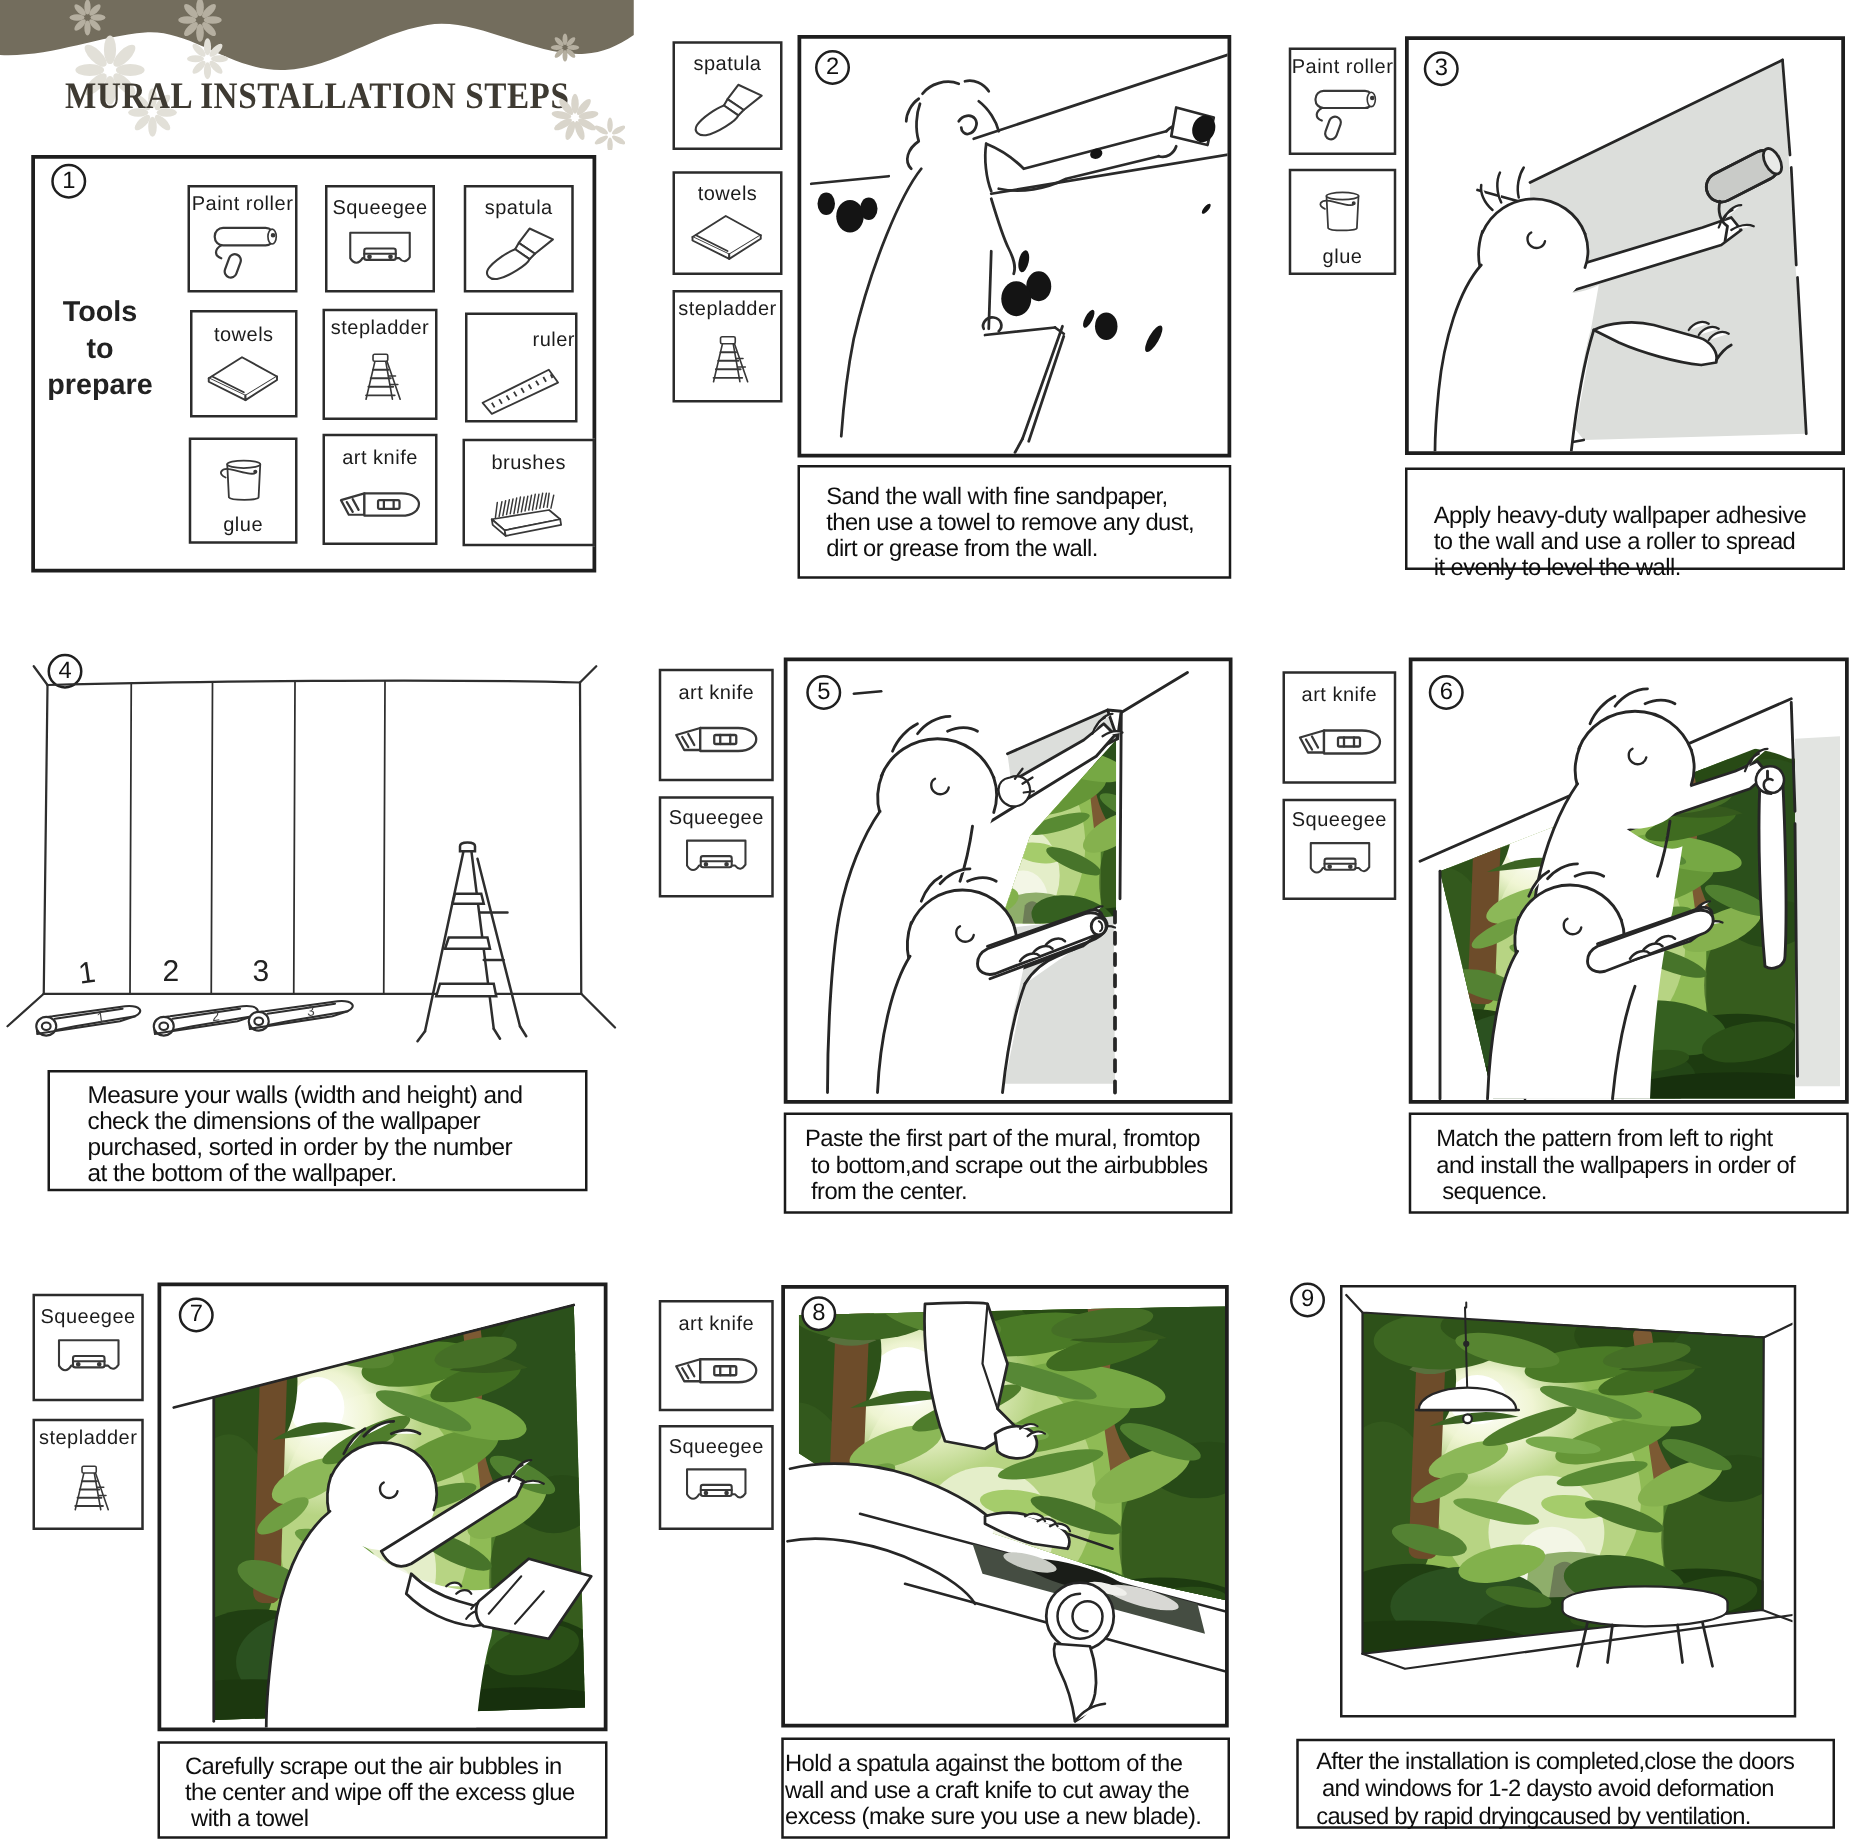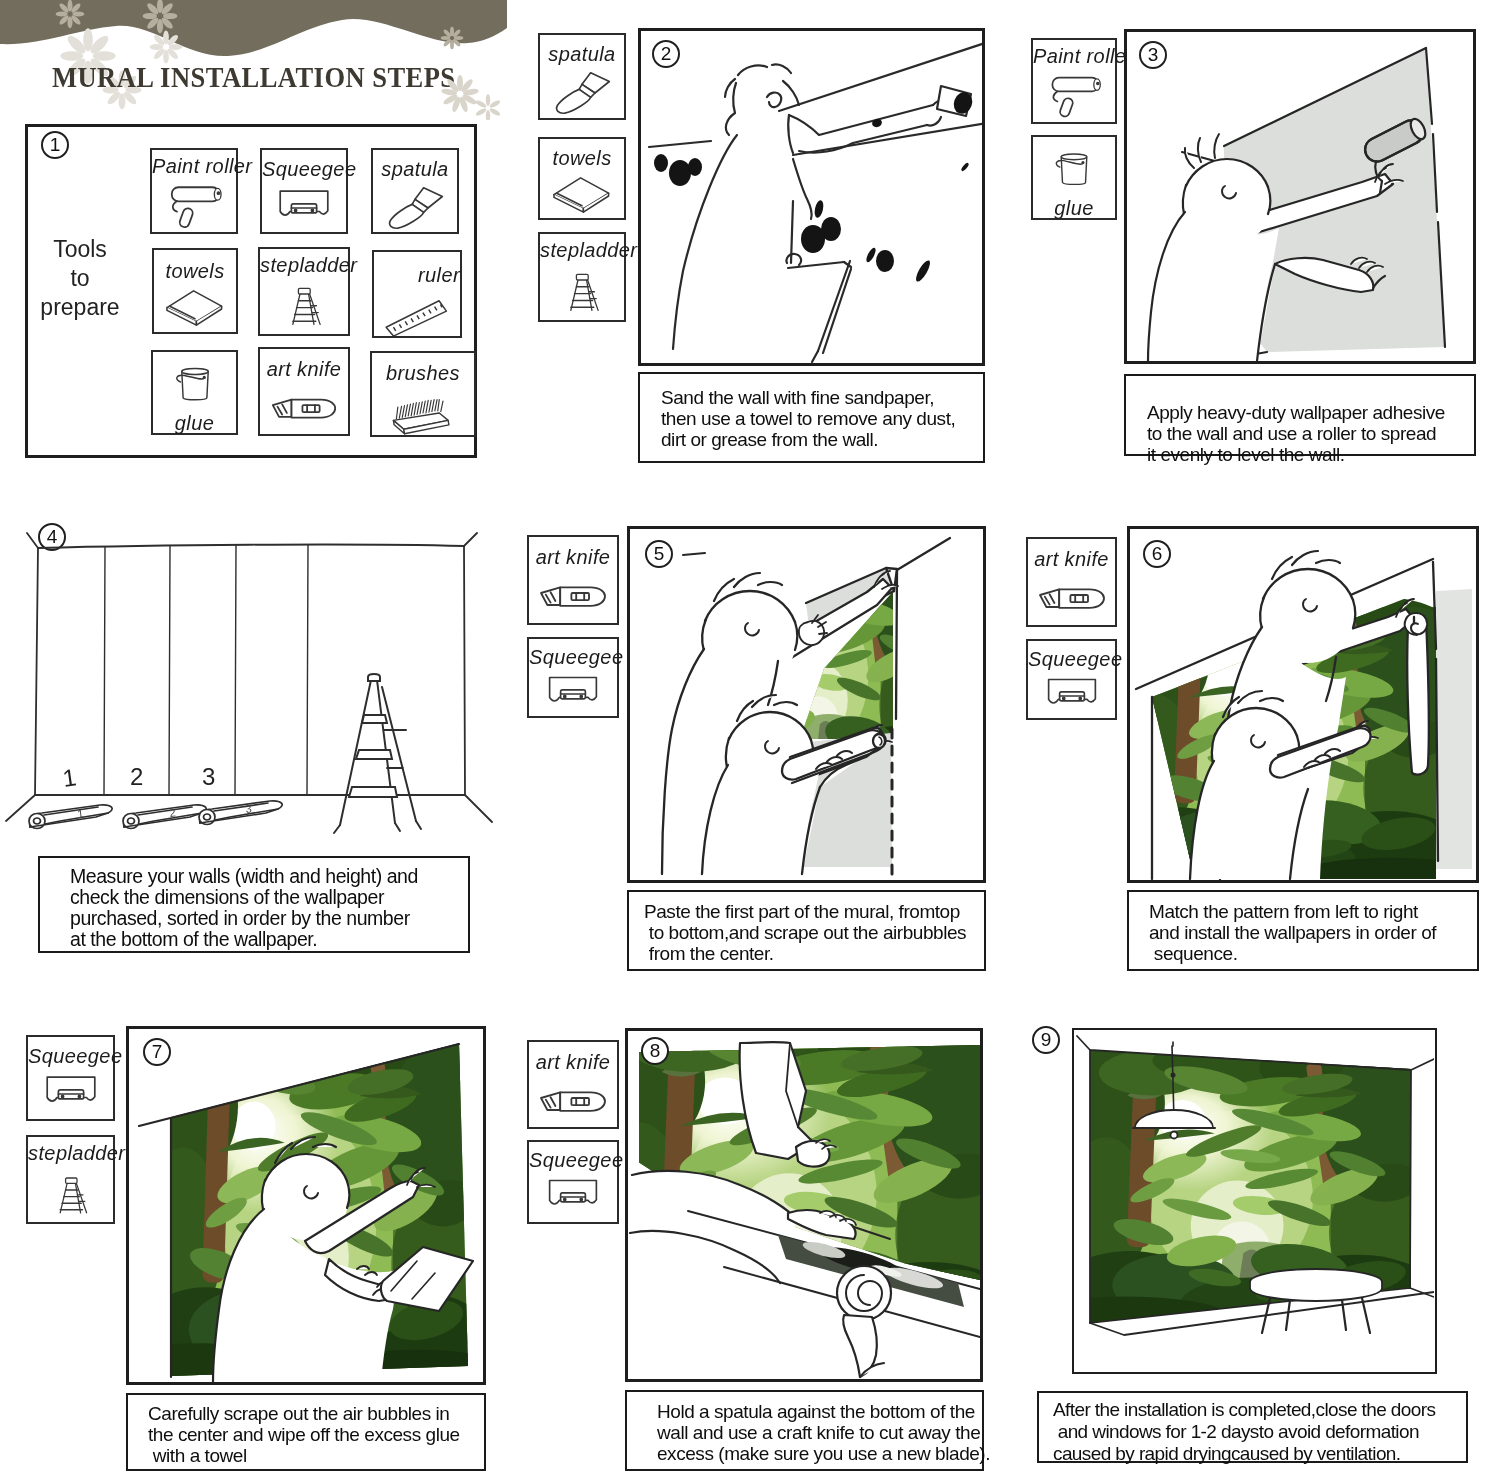--- a/index.html
+++ b/index.html
@@ -1,20 +1,20 @@
 <!DOCTYPE html>
 <html><head>
 <meta charset="utf-8">
 <style>
 html,body{margin:0;padding:0;}
 body{width:1487px;height:1473px;position:relative;background:#fff;font-family:"Liberation Sans",sans-serif;overflow:hidden;}
 .abs{position:absolute;}
 .box{position:absolute;border:3px solid #1e1e1e;background:#fff;box-sizing:border-box;}
 .tb{position:absolute;border:2px solid #2b2b2b;background:#fff;box-sizing:border-box;text-align:center;}
-.tb .lb{font-size:20px;color:#1c1c1c;letter-spacing:0.4px;white-space:nowrap;font-style:italic;}
+.tb .lb{font-size:16px;color:#1c1c1c;letter-spacing:0.4px;white-space:nowrap;}
 .cap{position:absolute;border:2.5px solid #1a1a1a;background:#fff;box-sizing:border-box;color:#0e0e0e;font-size:19px;line-height:20.8px;letter-spacing:-0.45px;white-space:nowrap;}
 .num{position:absolute;width:28px;height:28px;border:2.5px solid #1f1f1f;border-radius:50%;box-sizing:border-box;text-align:center;line-height:23px;font-size:19px;color:#111;background:#fff;font-family:"Liberation Sans",sans-serif;}
 svg{display:block;}
 </style>
 </head>
 <body>
 
 <svg width="0" height="0" style="position:absolute">
 <defs>
 <radialGradient id="sun" cx="50%" cy="50%" r="50%">
@@ -179,21 +179,21 @@
         <ellipse cx="0" cy="-8" rx="2.2" ry="6" transform="rotate(120)"></ellipse>
         <ellipse cx="0" cy="-8" rx="2.2" ry="6" transform="rotate(180)"></ellipse>
         <ellipse cx="0" cy="-8" rx="2.2" ry="6" transform="rotate(240)"></ellipse>
         <ellipse cx="0" cy="-8" rx="2.2" ry="6" transform="rotate(300)"></ellipse>
       </g>
     </g>
 </svg>
 
 <div class="box" style="left:25px;top:124px;width:452px;height:334px;border-width:3px;"></div>
 <div class="num" style="left:41px;top:131px;">1</div>
-<div class="abs" style="left:30px;top:235px;width:100px;text-align:center;font-size:23px;line-height:29px;color:#222;font-weight:normal;">Tools<br>to<br>prepare</div>
+<div class="abs" style="left:30px;top:235px;width:100px;text-align:center;font-size:23px;line-height:29px;color:#222;font-weight:bold;">Tools<br>to<br>prepare</div>
 
 <div class="tb" style="left:150px;top:148px;width:88px;height:86px;">
     <div class="lb" style="margin-top:5px;">Paint roller</div>
     <svg width="74" height="50" viewBox="0 0 100 64" style="margin:2px auto 0">
       <use href="#i-roller"></use>
     </svg>
   </div>
 <div class="tb" style="left:260px;top:148px;width:88px;height:86px;">
     <div class="lb" style="margin-top:8px;">Squeegee</div>
     <svg width="70" height="46" viewBox="0 0 100 64" style="margin:4px auto 0">
@@ -610,21 +610,21 @@
 </g>
 <g fill="#ffffff">
 <circle cx="236" cy="262" r="27"></circle>
 <path d="M236,244 a18,18 0 1 0 18,18 a12,12 0 1 0 -12,12" fill="none" stroke-width="2"></path>
 <path d="M244,286 C248,298 250,312 248,324 C246,334 240,342 232,346 C230,332 226,318 220,306 C216,298 214,290 216,284 Z"></path>
 <path d="M232,346 C238,338 247,333 256,332" stroke-width="2"></path>
 </g>
 </svg>
 </div>
 <div class="num" style="left:641px;top:1037px;">8</div>
-<div class="cap" style="left:625px;top:1390px;width:359px;height:81px;padding:10px 6px 0 30px;">Hold a spatula against the bottom of the<br>wall and use a craft knife to cut away the<br>excess (make sure you use a new blade).</div>
+<div class="cap" style="left:625px;top:1390px;width:359px;height:81px;padding:10px 6px 0 1px;">Hold a spatula against the bottom of the<br>wall and use a craft knife to cut away the<br>excess (make sure you use a new blade).</div>
 
 <div class="num" style="left:1032px;top:1026px;">9</div>
 <div class="box" style="left:1072px;top:1028px;width:365px;height:346px;border-width:2.5px;">
 <div style="position:absolute;left:16px;top:20px;width:321px;height:273px;clip-path:polygon(0% 0%,100% 7%,100% 87%,0% 100%);">
       <svg width="321" height="273" viewBox="0 0 360 360" preserveAspectRatio="none">
         <use href="#jungle"></use>
       </svg>
     </div>
 <svg style="position:absolute;left:0;top:0;" width="360" height="341" viewBox="0 0 360 341" fill="none" stroke="#262626" stroke-width="1.8" stroke-linecap="round" stroke-linejoin="round">
 <path d="M16,20 L3,6 M16,20 L337,40 M337,40 L360,29"></path>

